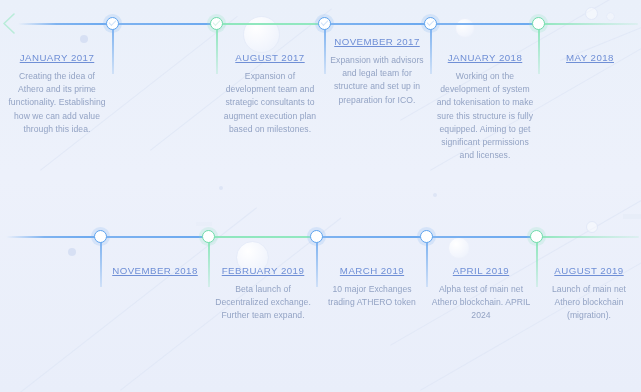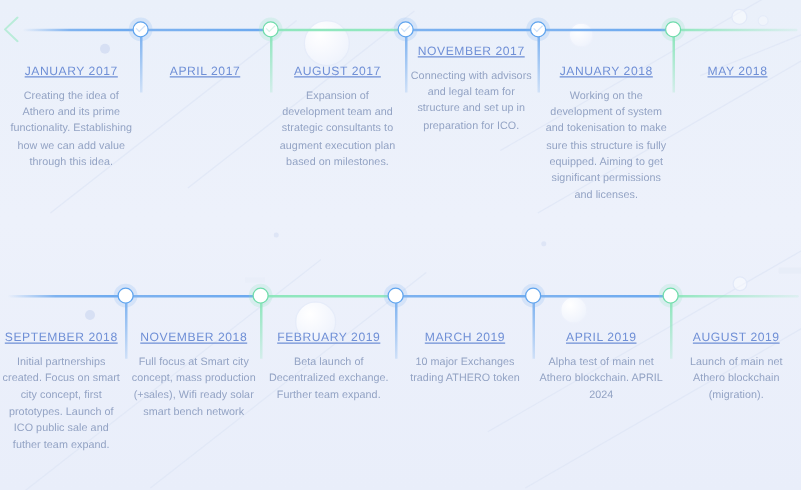--- a/index.html
+++ b/index.html
@@ -216,50 +216,44 @@
   <div class="node blue" style="left:310px; top:230px;"></div>
   <div class="node blue" style="left:420px; top:230px;"></div>
   <div class="node green" style="left:530px; top:230px;"></div>
 
   <div class="milestone" style="left:8px; top:52px; width:98px;">
     <p class="ms-date">JANUARY 2017</p>
     <p class="ms-body">Creating the idea of Athero and its prime functionality. Establishing how we can add value through this idea.</p>
   </div>
 
   <div class="milestone" style="left:114px; top:52px; width:100px;">
-    <p class="ms-date">APRIL 2017</p>
   </div>
 
   <div class="milestone" style="left:220px; top:52px; width:100px;">
     <p class="ms-date">AUGUST 2017</p>
     <p class="ms-body">Expansion of development team and strategic consultants to augment execution plan based on milestones.</p>
   </div>
 
   <div class="milestone" style="left:326px; top:36px; width:102px;">
     <p class="ms-date">NOVEMBER 2017</p>
-    <p class="ms-body">Connecting with advisors and legal team for structure and set up in preparation for ICO.</p>
+    <p class="ms-body">Expansion with advisors and legal team for structure and set up in preparation for ICO.</p>
   </div>
 
   <div class="milestone" style="left:434px; top:52px; width:102px;">
     <p class="ms-date">JANUARY 2018</p>
     <p class="ms-body">Working on the development of system and tokenisation to make sure this structure is fully equipped. Aiming to get significant permissions and licenses.</p>
   </div>
 
   <div class="milestone" style="left:541px; top:52px; width:98px;">
     <p class="ms-date">MAY 2018</p>
   </div>
 
-  <div class="milestone" style="left:0px; top:265px; width:98px;">
-    <p class="ms-date">SEPTEMBER 2018</p>
-    <p class="ms-body">Initial partnerships created. Focus on smart city concept, first prototypes. Launch of ICO public sale and futher team expand.</p>
-  </div>
 
   <div class="milestone" style="left:104px; top:265px; width:102px;">
     <p class="ms-date">NOVEMBER 2018</p>
-    <p class="ms-body">Full focus at Smart city concept, mass production (+sales), Wifi ready solar smart bench network</p>
   </div>
 
   <div class="milestone" style="left:212px; top:265px; width:102px;">
     <p class="ms-date">FEBRUARY 2019</p>
     <p class="ms-body">Beta launch of Decentralized exchange. Further team expand.</p>
   </div>
 
   <div class="milestone" style="left:320px; top:265px; width:104px;">
     <p class="ms-date">MARCH 2019</p>
     <p class="ms-body">10 major Exchanges trading ATHERO token</p>

